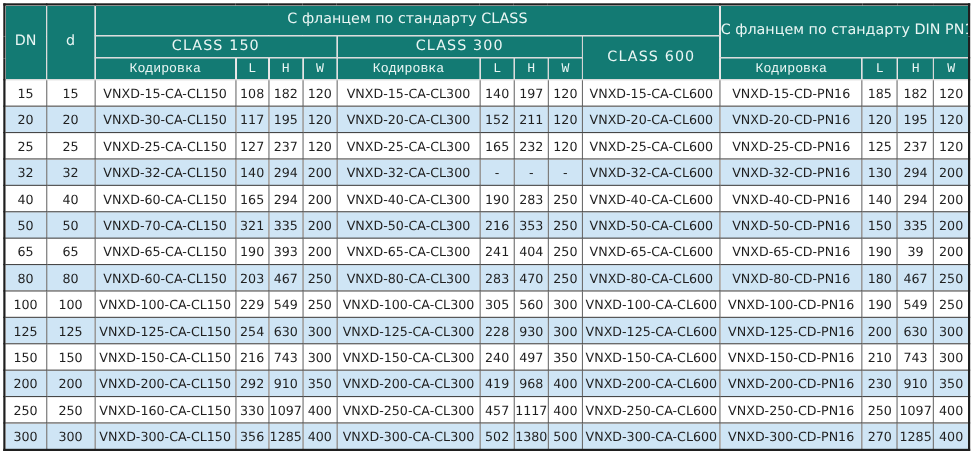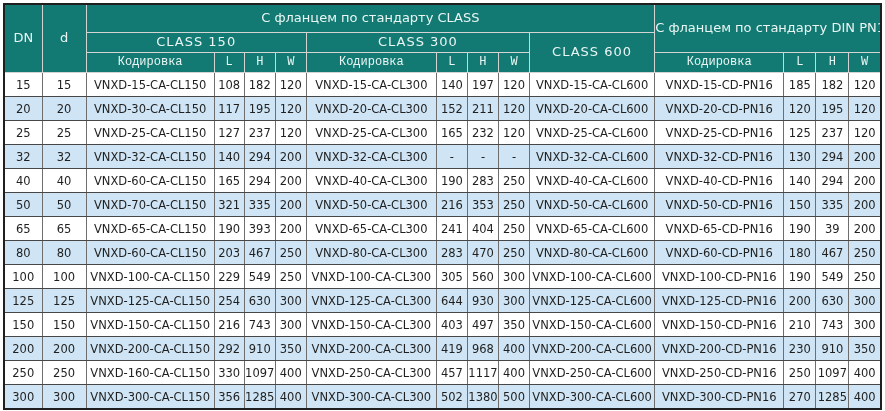--- a/index.html
+++ b/index.html
@@ -228,21 +228,21 @@
           <td>80</td>
           <td>VNXD-60-CA-CL150</td>
           <td>203</td>
           <td>467</td>
           <td>250</td>
           <td>VNXD-80-CA-CL300</td>
           <td>283</td>
           <td>470</td>
           <td>250</td>
           <td>VNXD-80-CA-CL600</td>
-          <td>VNXD-60-CD-PN16</td>
+          <td>VNXD-80-CD-PN16</td>
           <td>180</td>
           <td>467</td>
           <td>250</td>
         </tr>
         <tr>
           <td>100</td>
           <td>100</td>
           <td>VNXD-100-CA-CL150</td>
           <td>229</td>
           <td>549</td>
@@ -258,38 +258,38 @@
           <td>250</td>
         </tr>
         <tr class="alt">
           <td>125</td>
           <td>125</td>
           <td>VNXD-125-CA-CL150</td>
           <td>254</td>
           <td>630</td>
           <td>300</td>
           <td>VNXD-125-CA-CL300</td>
-          <td>644</td>
+          <td>228</td>
           <td>930</td>
           <td>300</td>
           <td>VNXD-125-CA-CL600</td>
           <td>VNXD-125-CD-PN16</td>
           <td>200</td>
           <td>630</td>
           <td>300</td>
         </tr>
         <tr>
           <td>150</td>
           <td>150</td>
           <td>VNXD-150-CA-CL150</td>
           <td>216</td>
           <td>743</td>
           <td>300</td>
           <td>VNXD-150-CA-CL300</td>
-          <td>403</td>
+          <td>240</td>
           <td>497</td>
           <td>350</td>
           <td>VNXD-150-CA-CL600</td>
           <td>VNXD-150-CD-PN16</td>
           <td>210</td>
           <td>743</td>
           <td>300</td>
         </tr>
         <tr class="alt">
           <td>200</td>

